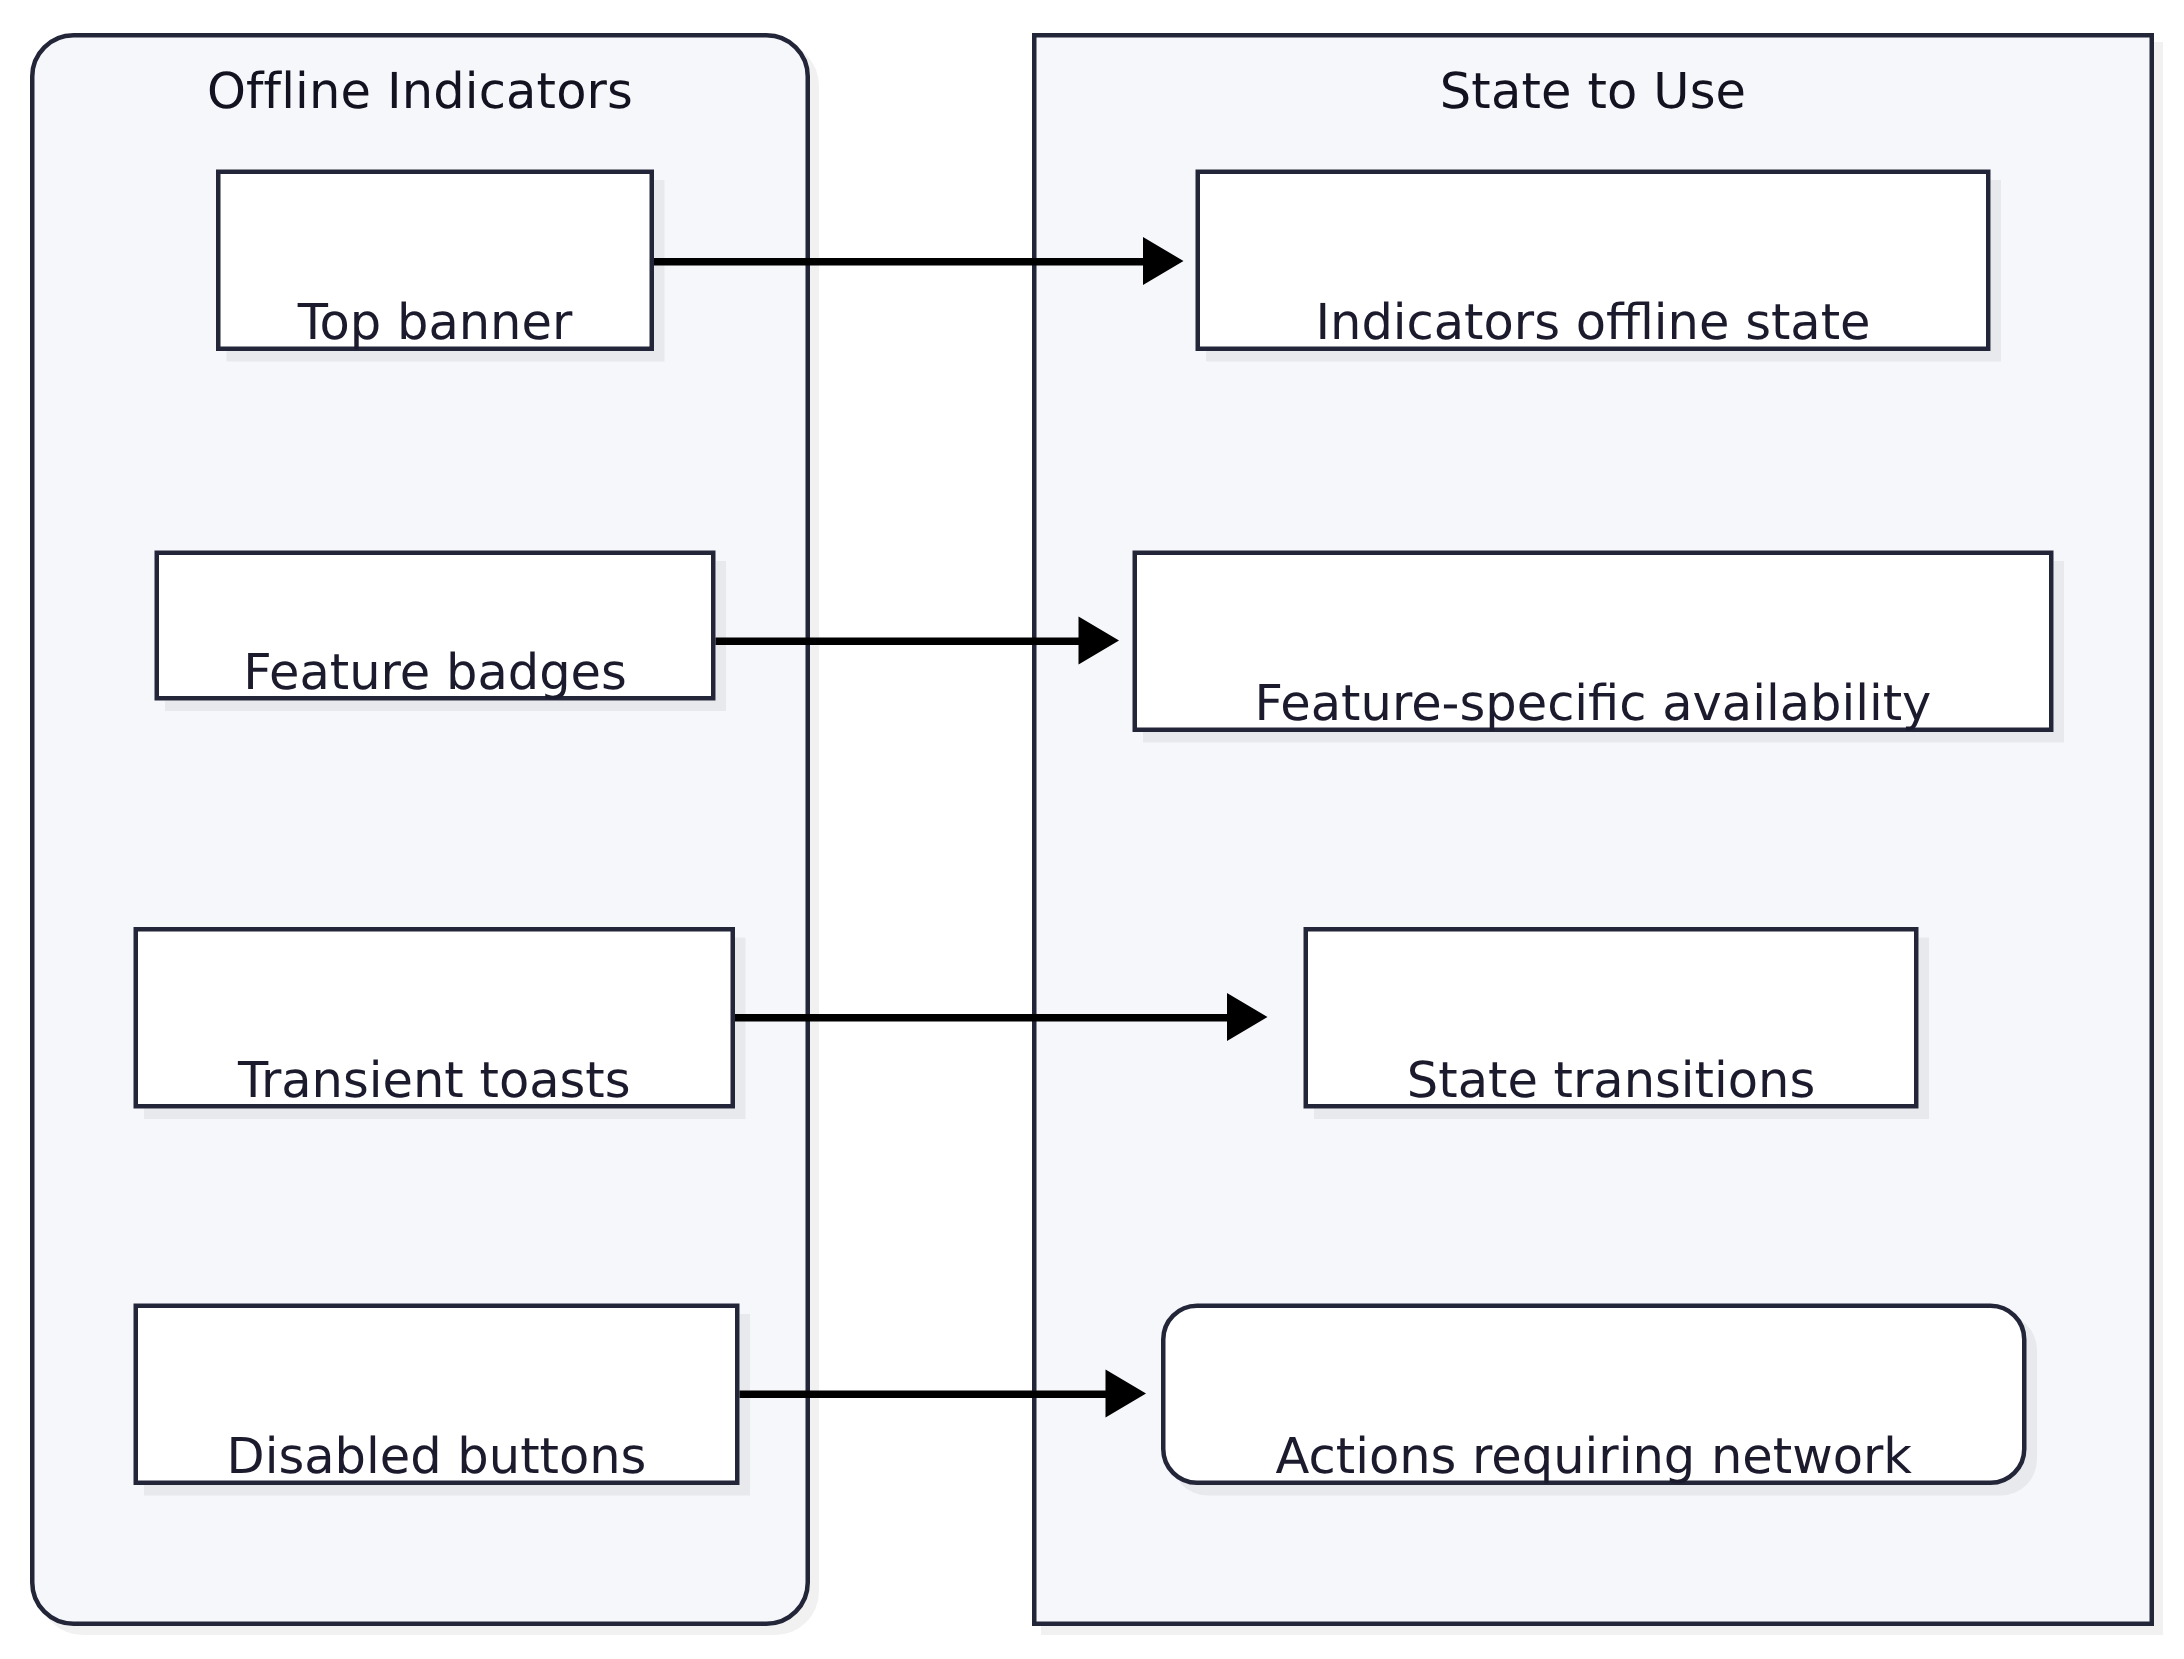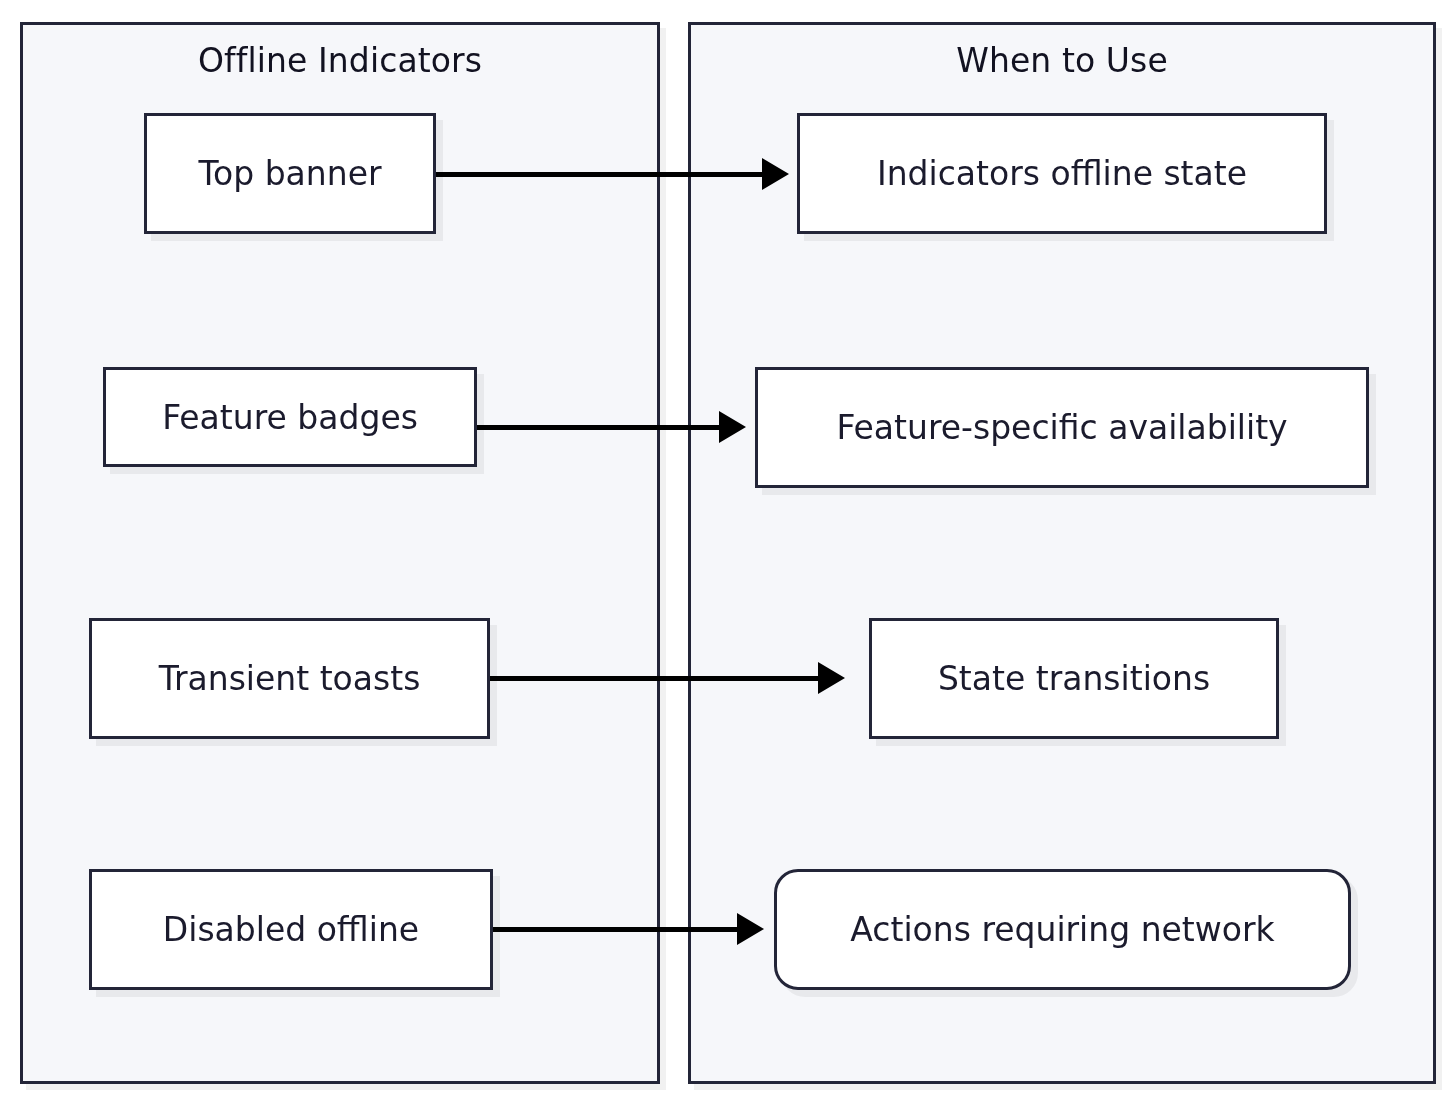--- a/index.html
+++ b/index.html
@@ -20,21 +20,21 @@
 
   
   .panel {
     position: absolute;
     background: #f6f7fa;
     border: 3px solid #232538;
     box-sizing: border-box;
     box-shadow: 6px 6px 0 0 rgba(0,0,0,0.055);
     z-index: 1;
   }
-  #panel-left  { left: 20px;  top: 22px; width: 640px; height: 1062px; }
+  #panel-left  { left: 20px;  top: 22px; width: 520px; height: 1062px; border-radius: 29px; }
   #panel-right { left: 688px; top: 22px; width: 748px; height: 1062px; }
 
   .panel-title {
     position: absolute;
     top: 16px;
     left: 0;
     width: 100%;
     text-align: center;
     font-size: 33px;
     color: #121221;
@@ -43,21 +43,21 @@
   }
 
   
   .node {
     position: absolute;
     background: #ffffff;
     border: 3px solid #232538;
     box-sizing: border-box;
     box-shadow: 7px 7px 0 0 rgba(0,0,0,0.055);
     display: flex;
-    align-items: center;
+    align-items: flex-end;
     justify-content: center;
     z-index: 3;
   }
   .node span {
     font-size: 33px;
     color: #1b1b2d;
     white-space: nowrap;
     line-height: 1;
   }
 
@@ -105,34 +105,34 @@
 </head>
 <body>
 
 <div id="canvas">
 
   <div class="panel" id="panel-left">
     <div class="panel-title">Offline Indicators</div>
   </div>
 
   <div class="panel" id="panel-right">
-    <div class="panel-title">When to Use</div>
+    <div class="panel-title">State to Use</div>
   </div>
 
   <div class="node" id="node-top-banner">
     <span>Top banner</span>
   </div>
   <div class="node" id="node-feature-badges">
     <span>Feature badges</span>
   </div>
   <div class="node" id="node-transient-toasts">
     <span>Transient toasts</span>
   </div>
   <div class="node" id="node-disabled-buttons">
-    <span>Disabled offline</span>
+    <span>Disabled buttons</span>
   </div>
 
   <div class="node" id="node-persistent-offline">
     <span>Indicators offline state</span>
   </div>
   <div class="node" id="node-feature-specific">
     <span>Feature-specific availability</span>
   </div>
   <div class="node" id="node-state-transitions">
     <span>State transitions</span>

